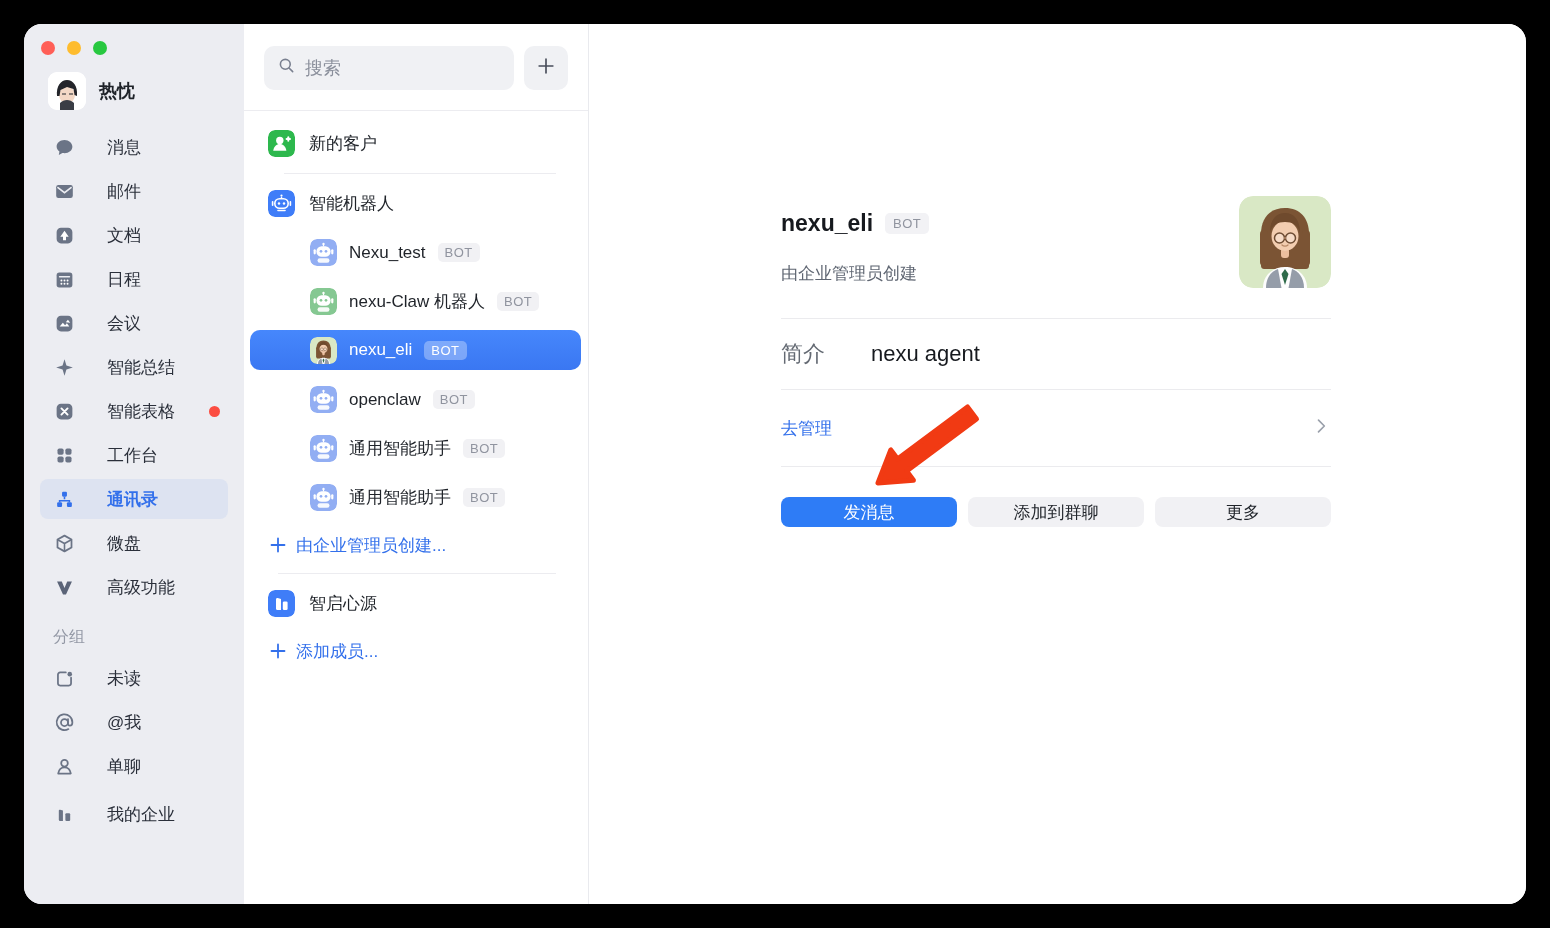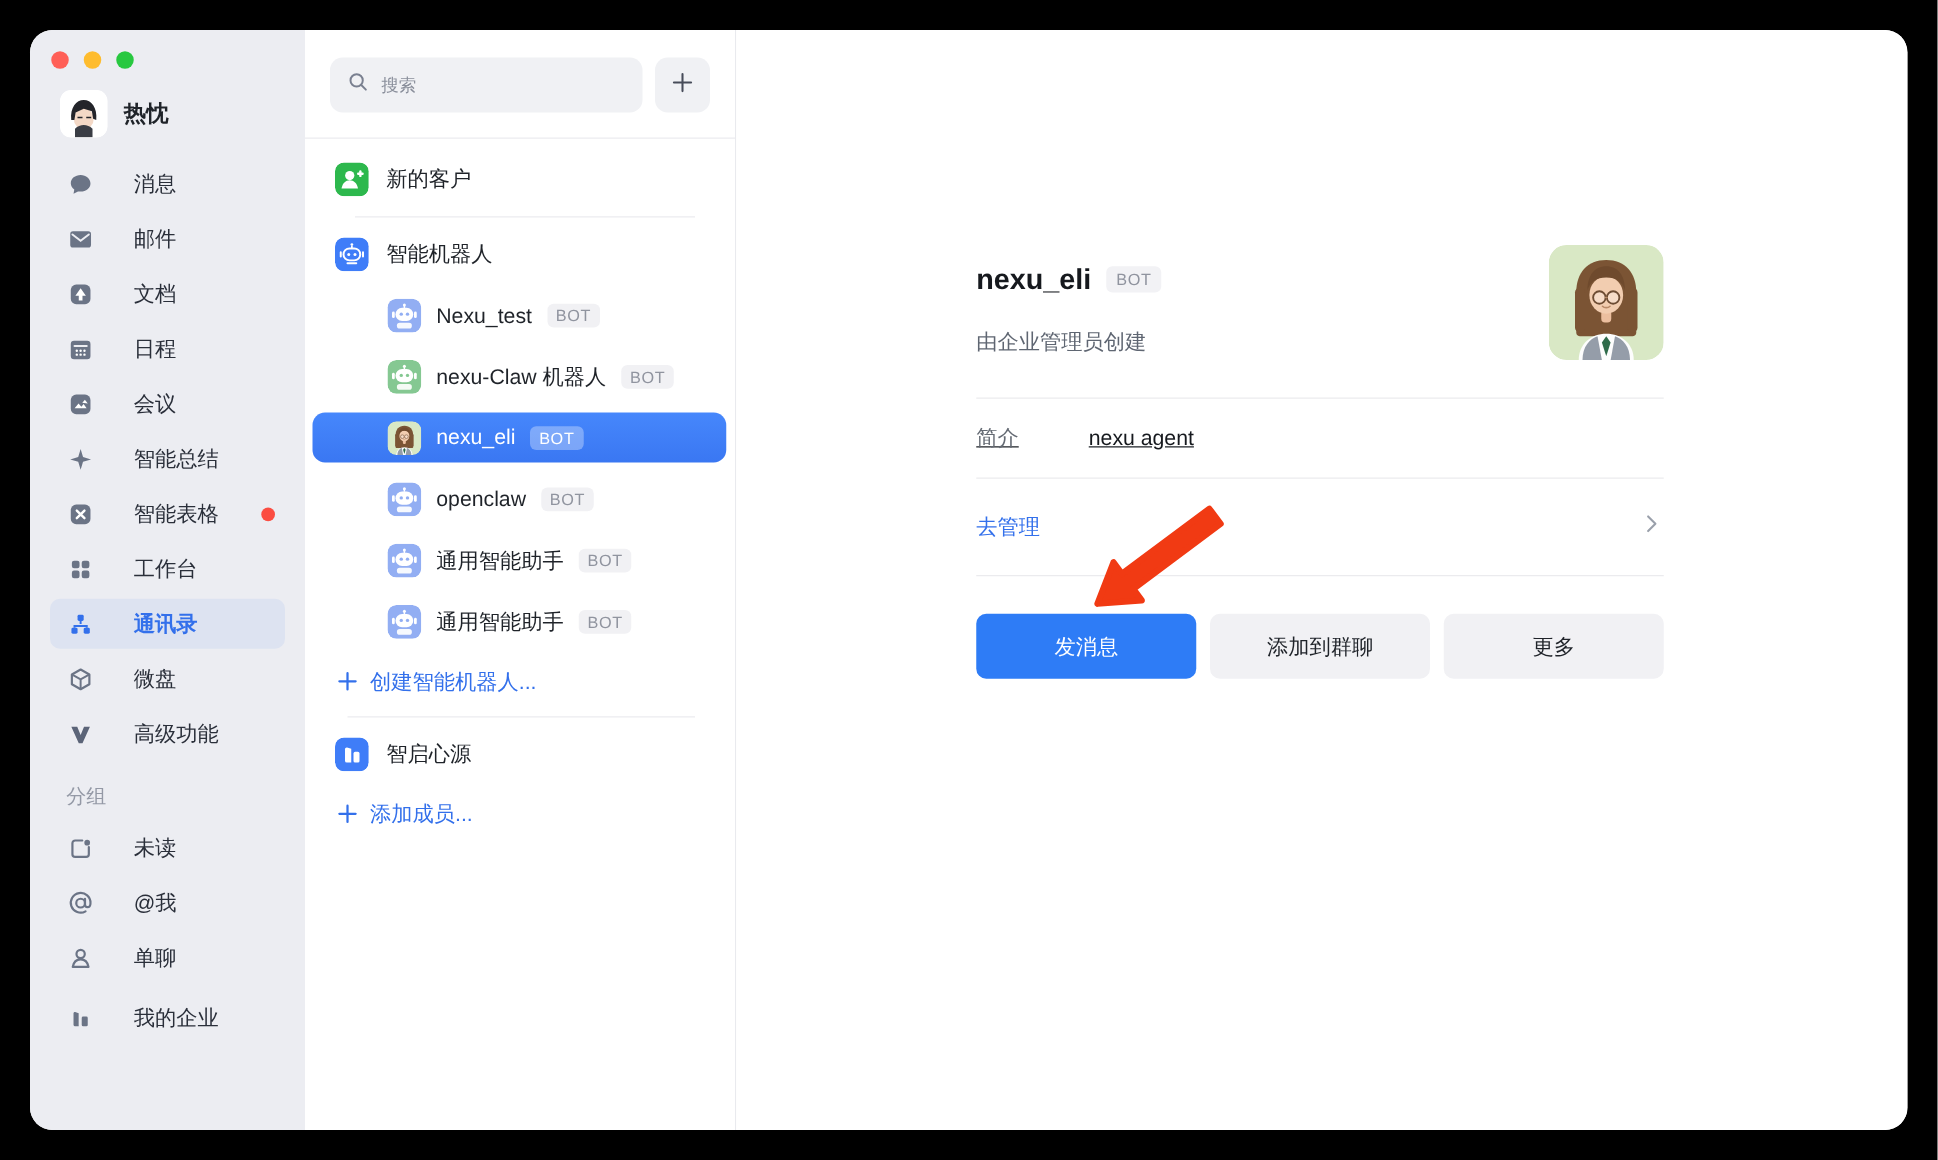--- a/index.html
+++ b/index.html
@@ -54,21 +54,21 @@
     background: #fff; border-right: 1px solid #e9eaee;
     display: flex; flex-direction: column; font-size: 17px;
   }
   .middle-top { display: flex; gap: 10px; padding: 22px 20px 20px 20px; flex: none; }
   .search-box {
     flex: 1; height: 44px; background: #f0f1f4; border-radius: 10px;
     display: flex; align-items: center; gap: 9px; padding: 0 13px; color: #8a8f9b;
   }
   .search-box input {
     border: none; background: transparent; outline: none;
-    font-size: 14px; color: #1f2329; width: 100%; min-width: 0;
+    font-size: 18px; color: #1f2329; width: 100%; min-width: 0;
     font-family: inherit;
   }
   .search-box input::placeholder { color: #8a8f9b; }
   .add-btn {
     width: 44px; height: 44px; background: #f0f1f4; border-radius: 10px;
     display: flex; align-items: center; justify-content: center; flex: none;
   }
   .hdiv { height: 1px; background: #ececf0; flex: none; }
   .short-div { height: 1px; background: #ececf0; margin: 5px 32px 5px 40px; flex: none; }
 
@@ -104,28 +104,28 @@
   .right { flex: 1; position: relative; background: #fff; }
   .profile { position: absolute; left: 192px; top: 172px; width: 550px; }
   .p-head { display: flex; justify-content: space-between; align-items: flex-start; }
   .p-name-row { display: flex; align-items: center; gap: 12px; margin-top: 14px; }
   .p-name { font-size: 23px; font-weight: 700; color: #16191e; }
   .p-badge { background: #f2f2f5; color: #90949f; font-size: 13px; padding: 3px 8px; border-radius: 5px; letter-spacing: .5px; }
   .p-sub { margin-top: 25px; color: #5f6672; font-size: 17px; }
   .p-avatar { width: 92px; height: 92px; border-radius: 14px; overflow: hidden; flex: none; }
   .p-div { height: 1px; background: #ebebee; }
   .p-div.first { margin-top: 30px; }
-  .intro-row { display: flex; align-items: center; padding: 20px 0; font-size: 17px; text-decoration: underline; }
+  .intro-row { display: flex; align-items: center; padding: 20px 0; font-size: 22px; }
   .intro-label { width: 90px; color: #646a73; flex: none; }
   .intro-value { color: #16191e; }
   .manage-row { display: flex; justify-content: space-between; align-items: center; padding: 26px 0; }
   .manage-link { color: #3370eb; font-size: 17px; }
   .btn-row { display: flex; gap: 11px; margin-top: 30px; }
   .btn {
-    flex: 1; height: 52px; border-radius: 8px;
+    flex: 1; height: 30px; border-radius: 8px;
     display: flex; align-items: center; justify-content: center;
     font-size: 17px; cursor: default;
   }
   .btn.primary { background: #2e7cf6; color: #fff; }
   .btn.light { background: #f1f1f4; color: #1f2329; }
 
   .arrow-overlay { position: absolute; left: 0; top: 0; width: 1550px; height: 928px; pointer-events: none; z-index: 50; }
 </style>
 </head>
 <body>
@@ -468,21 +468,21 @@
             <rect x="7.5" y="19.2" width="12" height="4.6" rx="2.3" fill="#ffffff" opacity="0.92"></rect>
           </svg>
         <span>通用智能助手</span>
         <span class="bot-badge">BOT</span>
       </div>
 
       <div class="link-row">
         <svg class="plus" viewBox="0 0 16 16">
             <path d="M8 1.5v13M1.5 8h13" stroke="#3370eb" stroke-width="1.8" stroke-linecap="round"></path>
           </svg>
-        <span>创建智能机器人...</span>
+        <span>由企业管理员创建...</span>
       </div>
 
       <div class="short-div" style="margin-left:34px"></div>
 
       <div class="row lv0">
         <svg class="sq-icon" viewBox="0 0 27 27">
             <rect width="27" height="27" rx="7" fill="#3f7df8"></rect>
             <path d="M8 9.4c0-1 .8-1.6 1.7-1.4l3.3 1v11H9.5A1.5 1.5 0 0 1 8 18.5z" fill="#fff"></path>
             <rect x="14.8" y="11.4" width="4.8" height="8.6" rx="1.3" fill="#fff"></rect>
           </svg>

